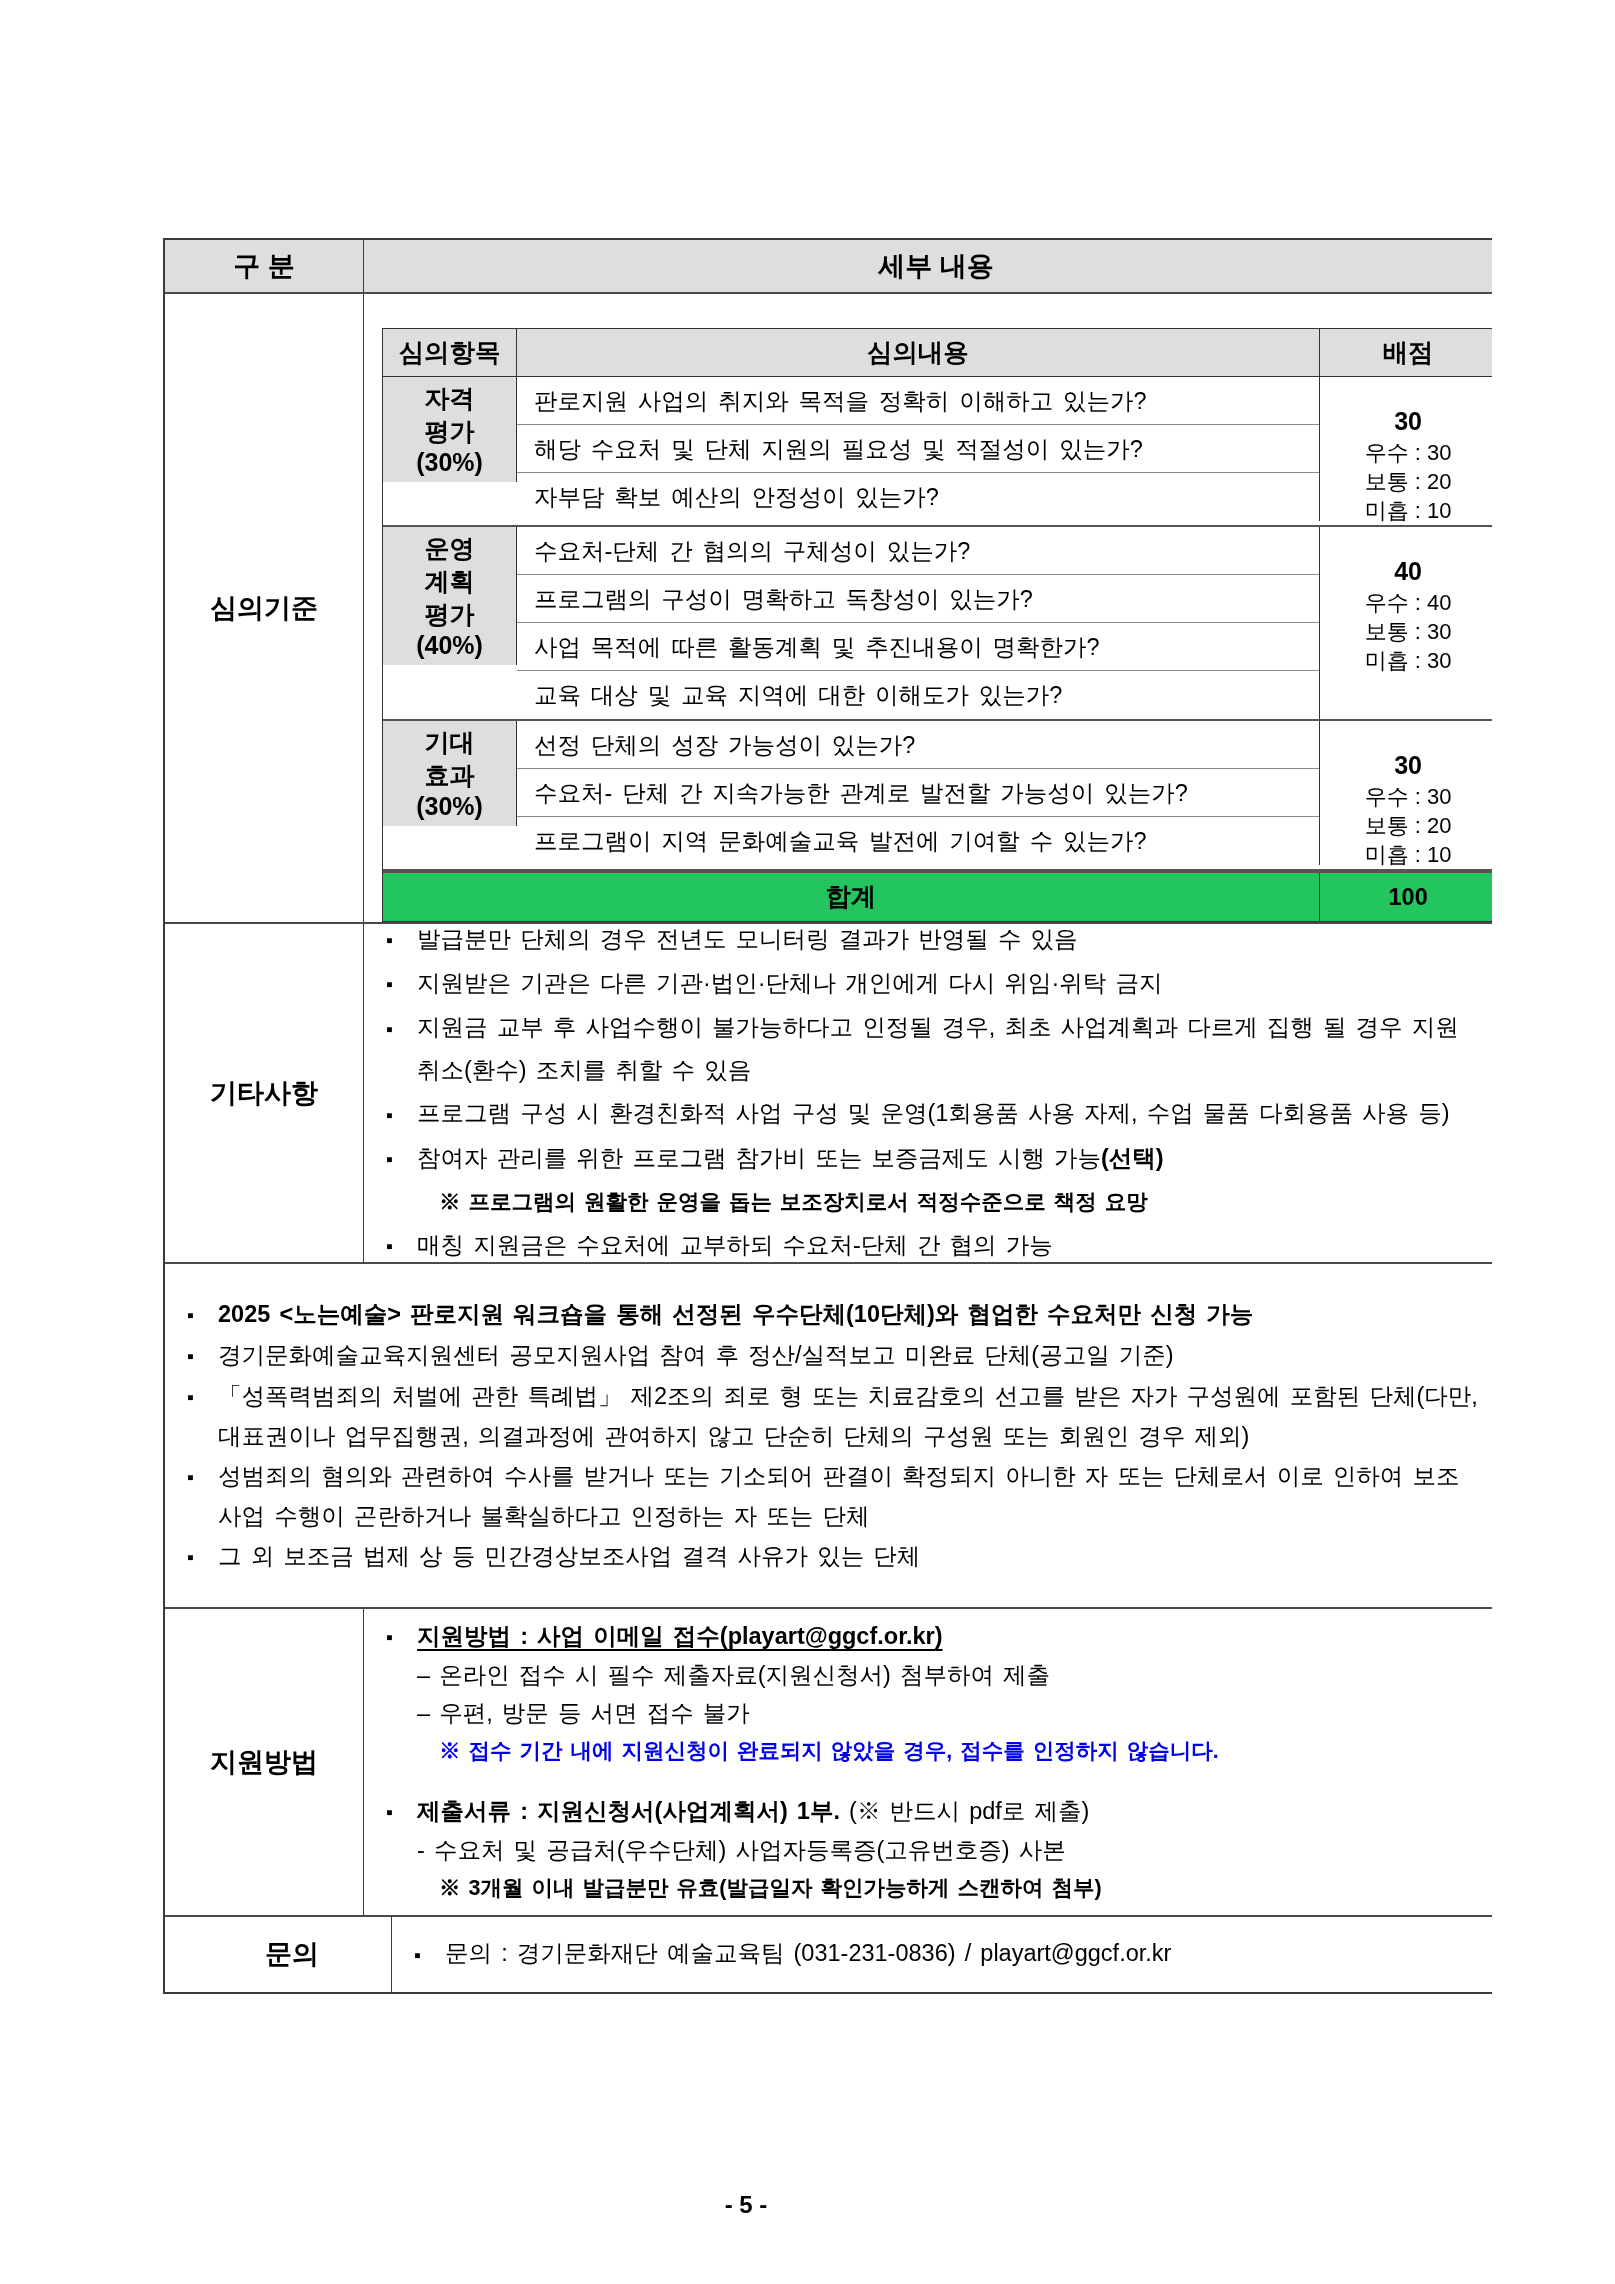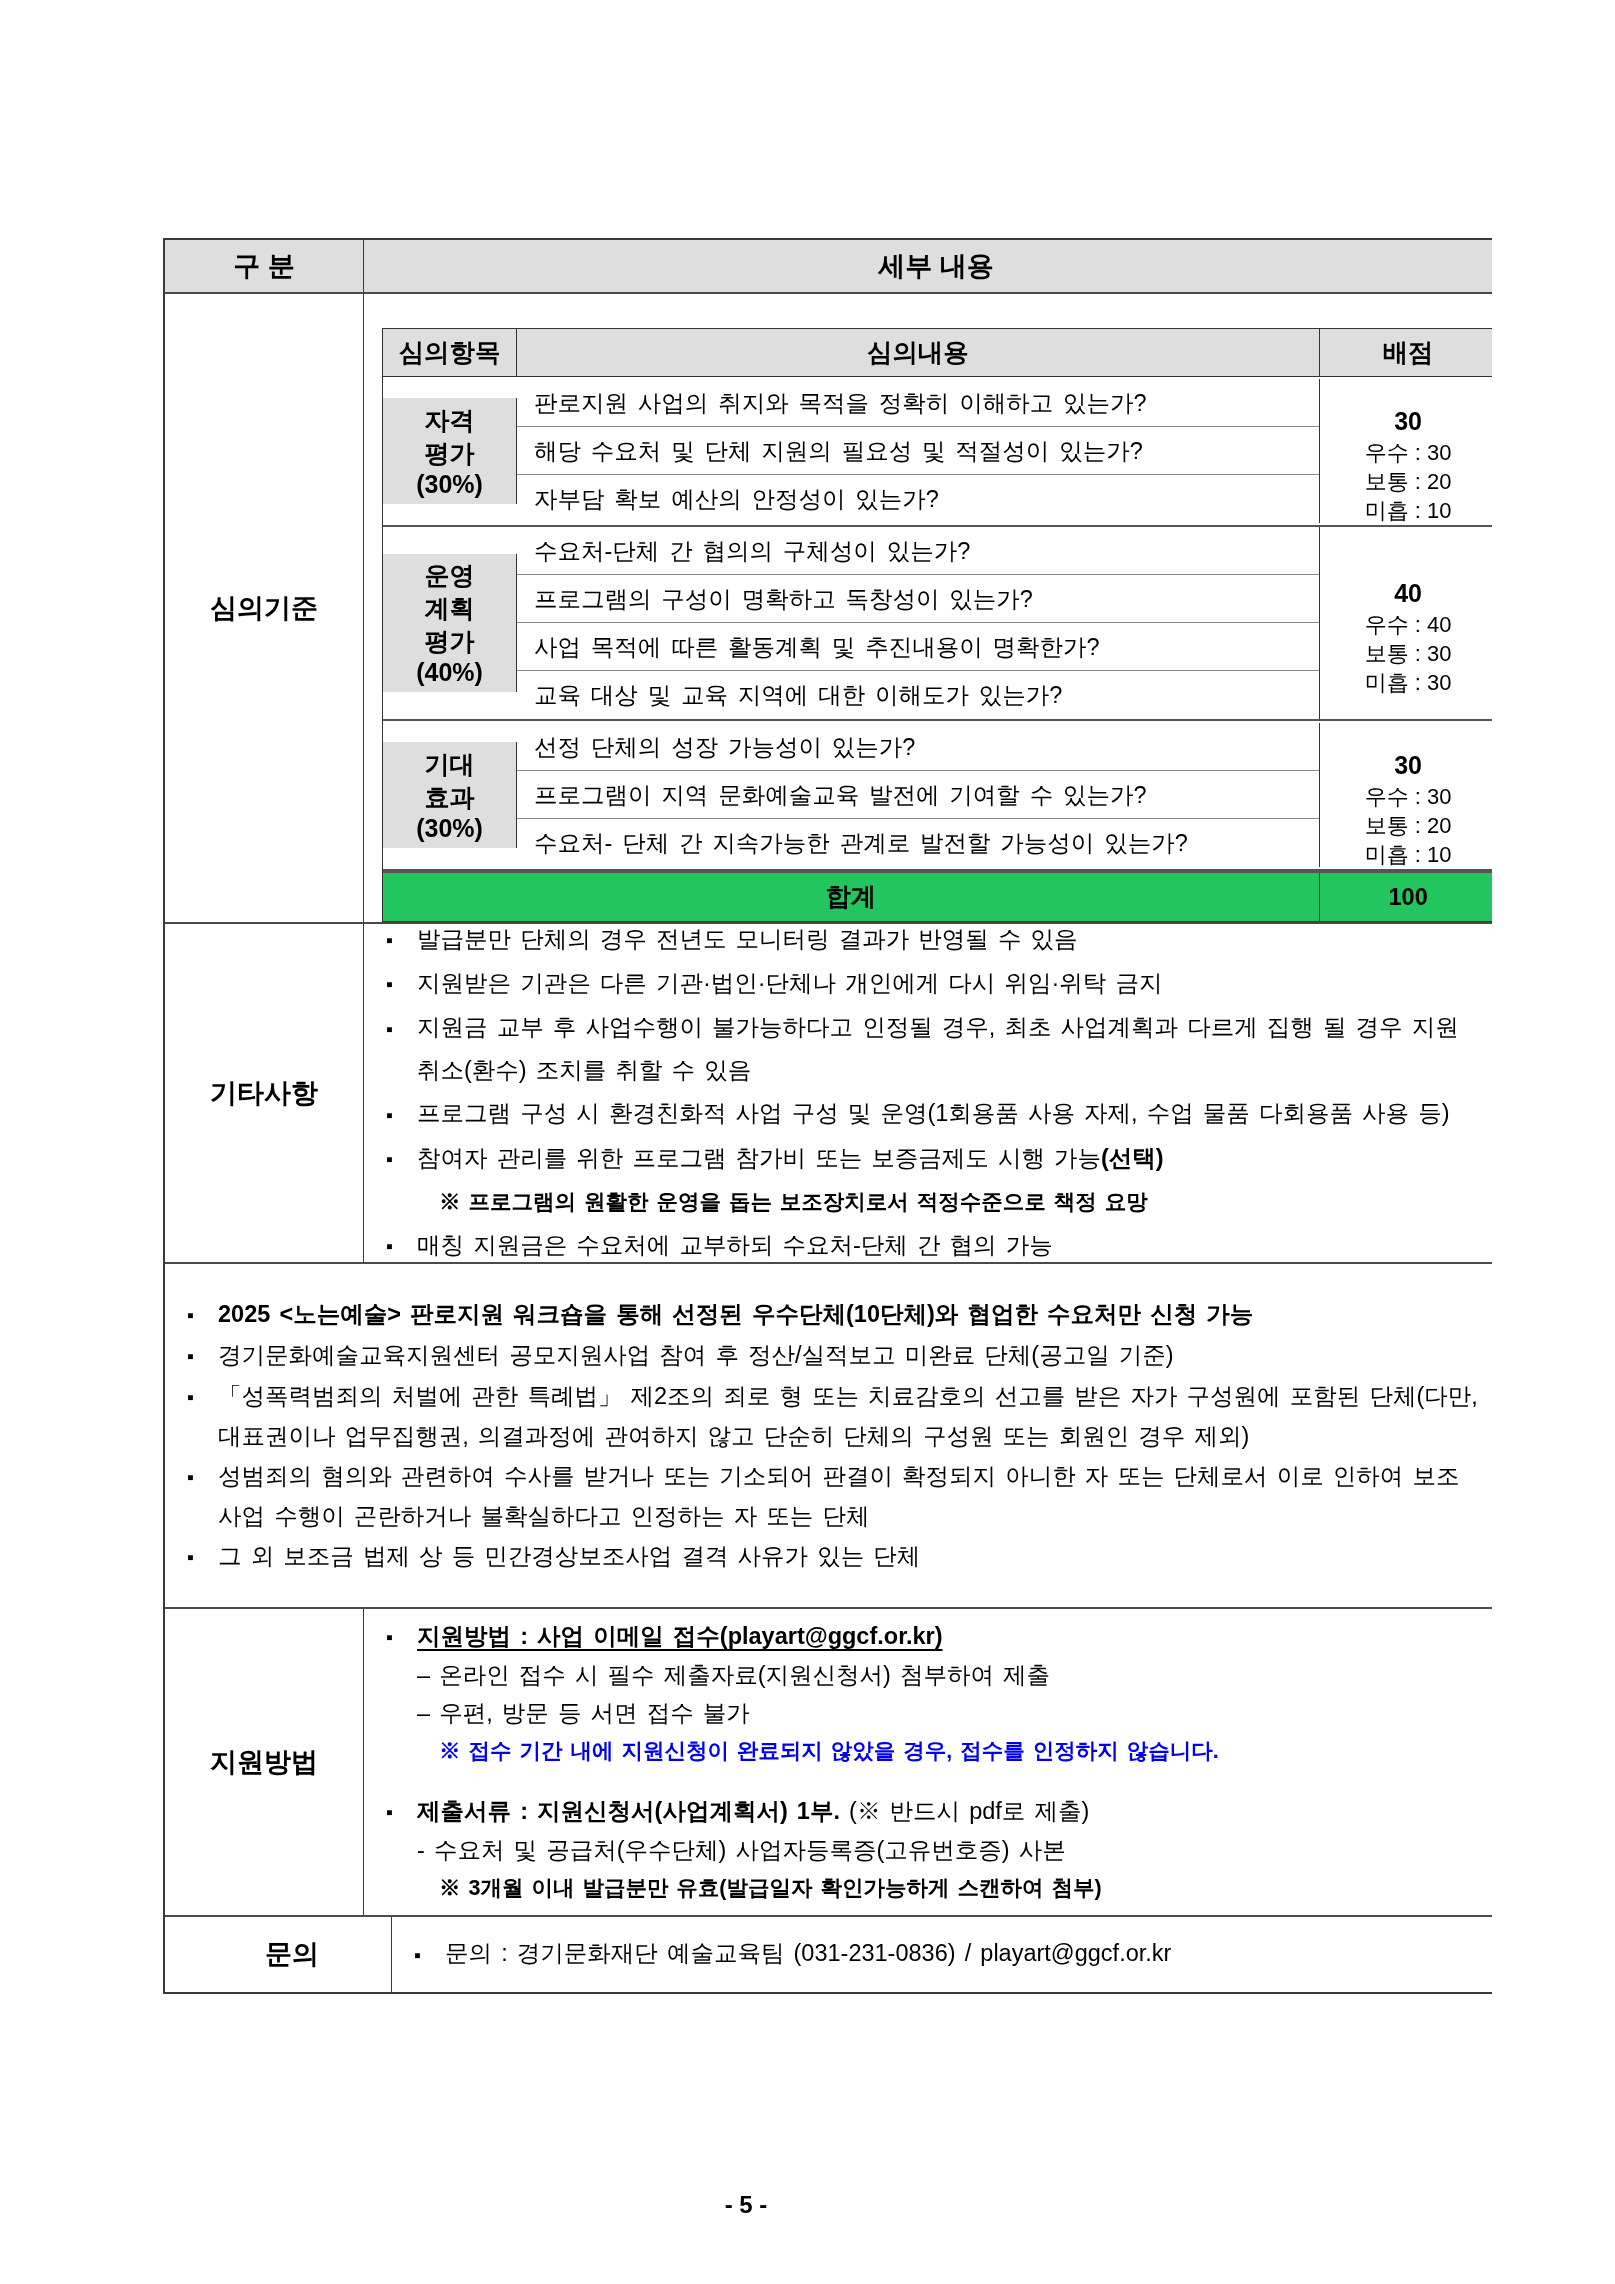--- a/index.html
+++ b/index.html
@@ -24,21 +24,21 @@
     flex:1; display:flex; align-items:center; justify-content:center;
     font-weight:bold; font-size:27px;
   }
   .content-cell { flex:1; }
 
   
   .criteria-row { height:630px; }
   .inner-table {
     margin:34px 10.4px 0 18px; border:1.3px solid #333333; background:#ffffff;
   }
-  .i-flex { display:flex; align-items:center; }
+  .i-flex { display:flex; align-items:flex-start; }
   .i-label-col { flex:0 0 134px; border-right:1.3px solid #333333; }
   .i-mid-col   { flex:1; border-right:1.3px solid #333333; }
   .i-score-col { flex:0 0 177px; }
   .i-header { background:#dedede; border-bottom:1.3px solid #333333; font-weight:bold; }
   .i-header > div { display:flex; align-items:center; justify-content:center; height:47px; font-size:25.4px; }
   .i-section { border-bottom:2px solid #555555; }
   .i-section:last-of-type { border-bottom:none; }
   .i-section .i-label-col {
     background:#dedede; display:flex; flex-direction:column; justify-content:space-around;
     align-items:center; font-weight:bold; font-size:25px; padding:5.2px 0;
@@ -149,22 +149,22 @@
           </div>
 
           <div class="i-flex i-section">
             <div class="i-label-col">
               <div>기대</div>
               <div>효과</div>
               <div>(30%)</div>
             </div>
             <div class="i-mid-col">
               <div class="i-row">선정 단체의 성장 가능성이 있는가?</div>
+              <div class="i-row">수요처- 단체 간 지속가능한 관계로 발전할 가능성이 있는가?</div>
               <div class="i-row">프로그램이 지역 문화예술교육 발전에 기여할 수 있는가?</div>
-              <div class="i-row">수요처- 단체 간 지속가능한 관계로 발전할 가능성이 있는가?</div>
             </div>
             <div class="i-score-col">
               <div class="score-total">30</div>
               <div>우수 : 30</div>
               <div>보통 : 20</div>
               <div>미흡 : 10</div>
             </div>
           </div>
 
           <div class="i-total">

